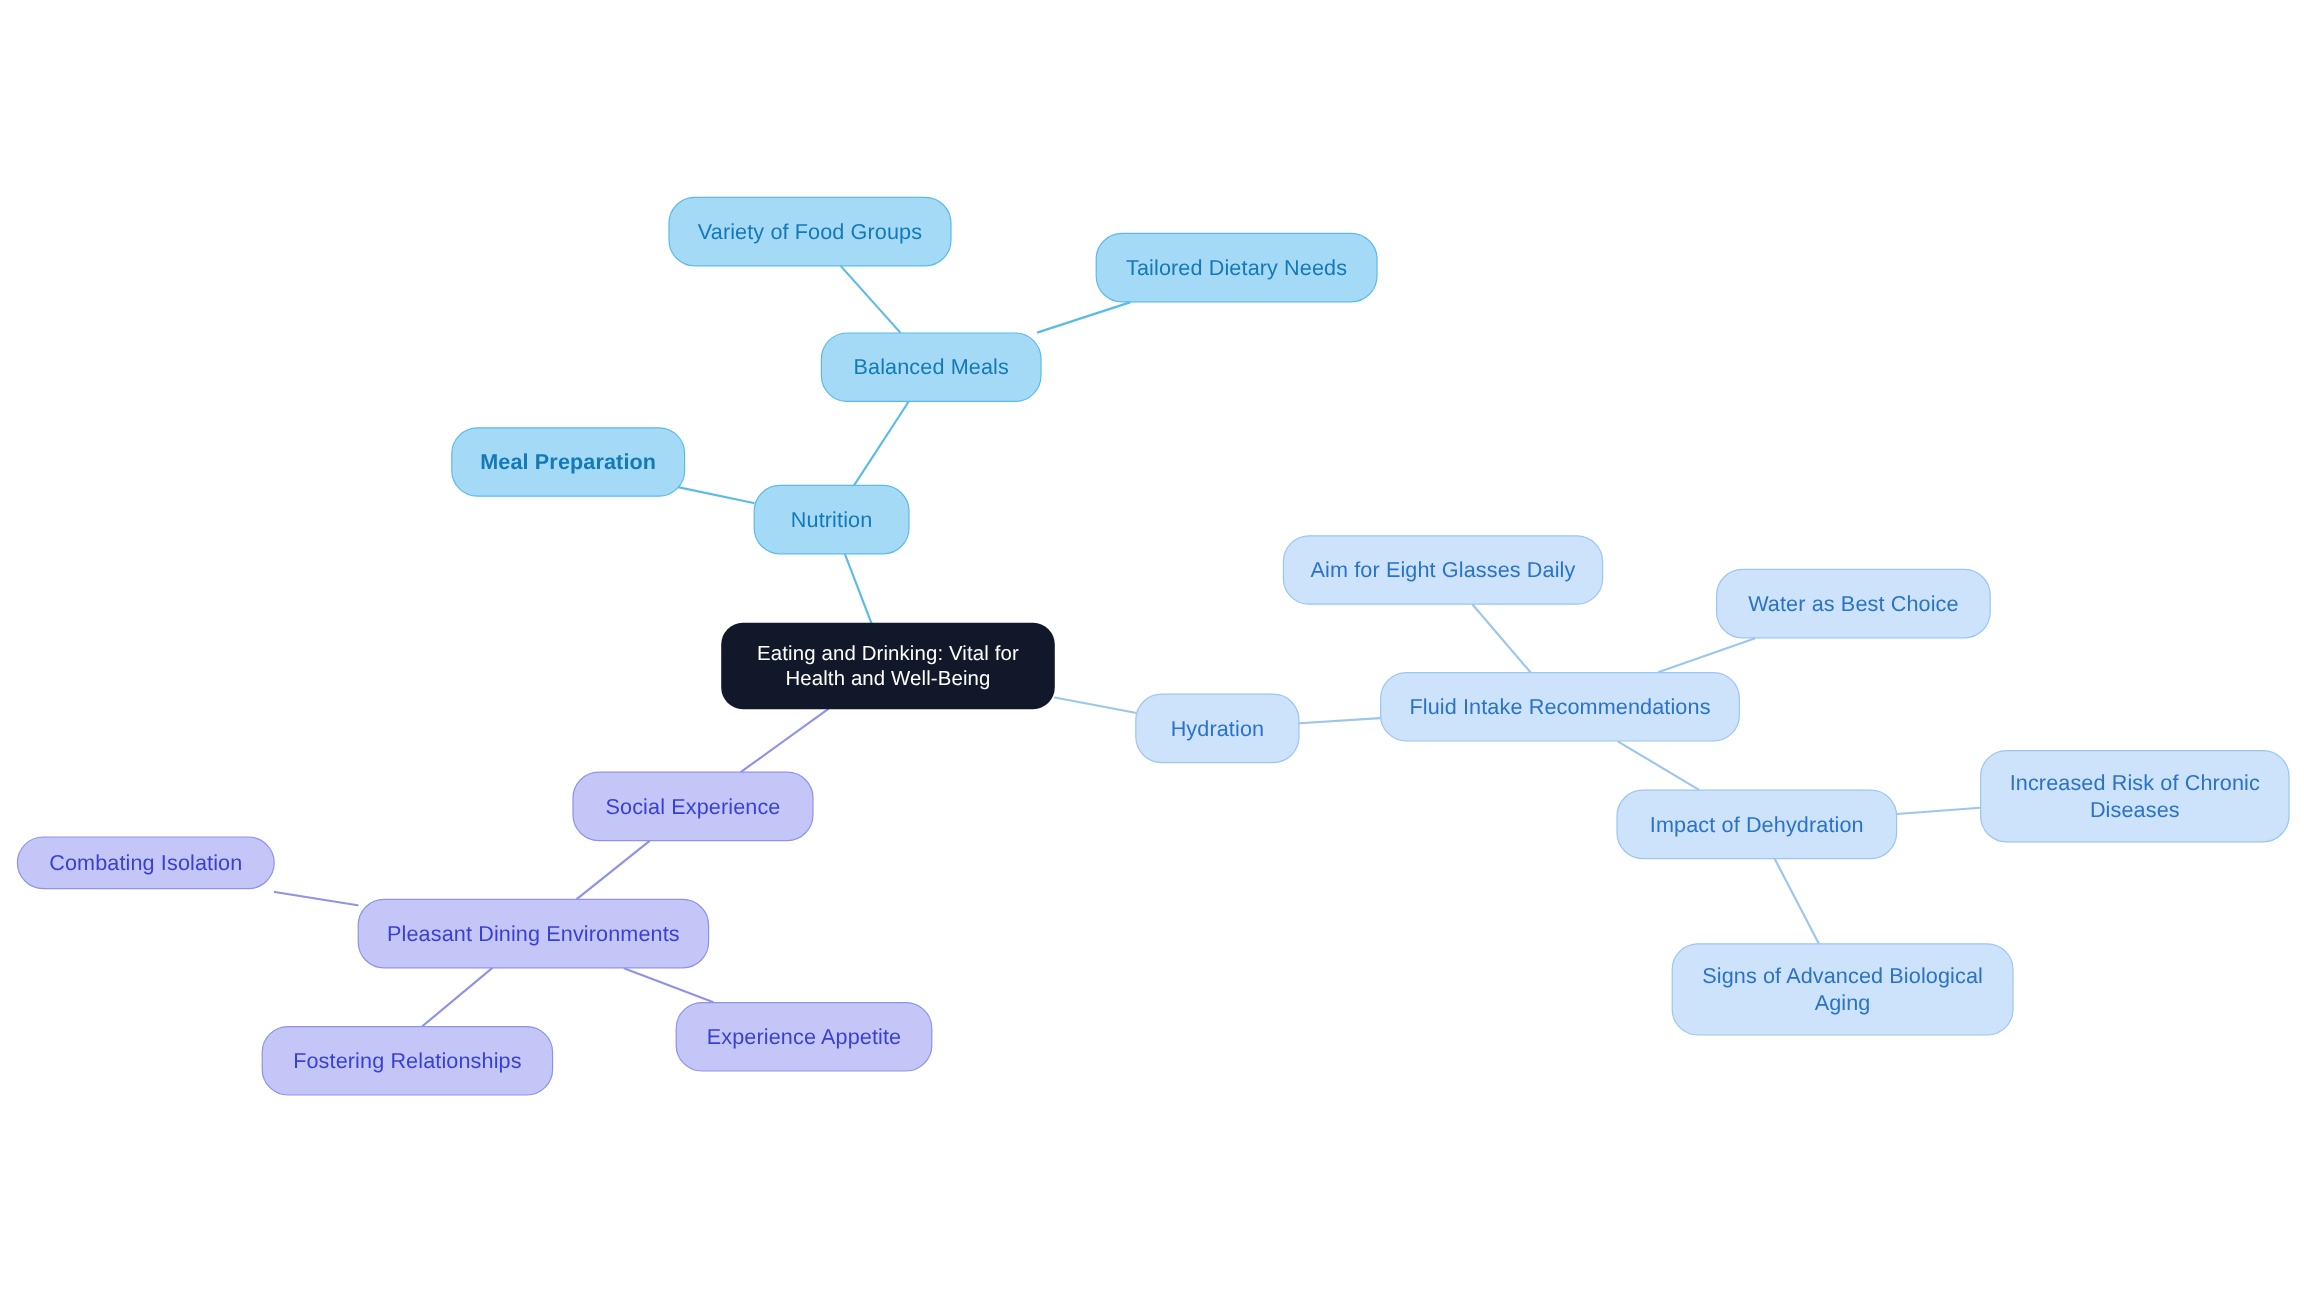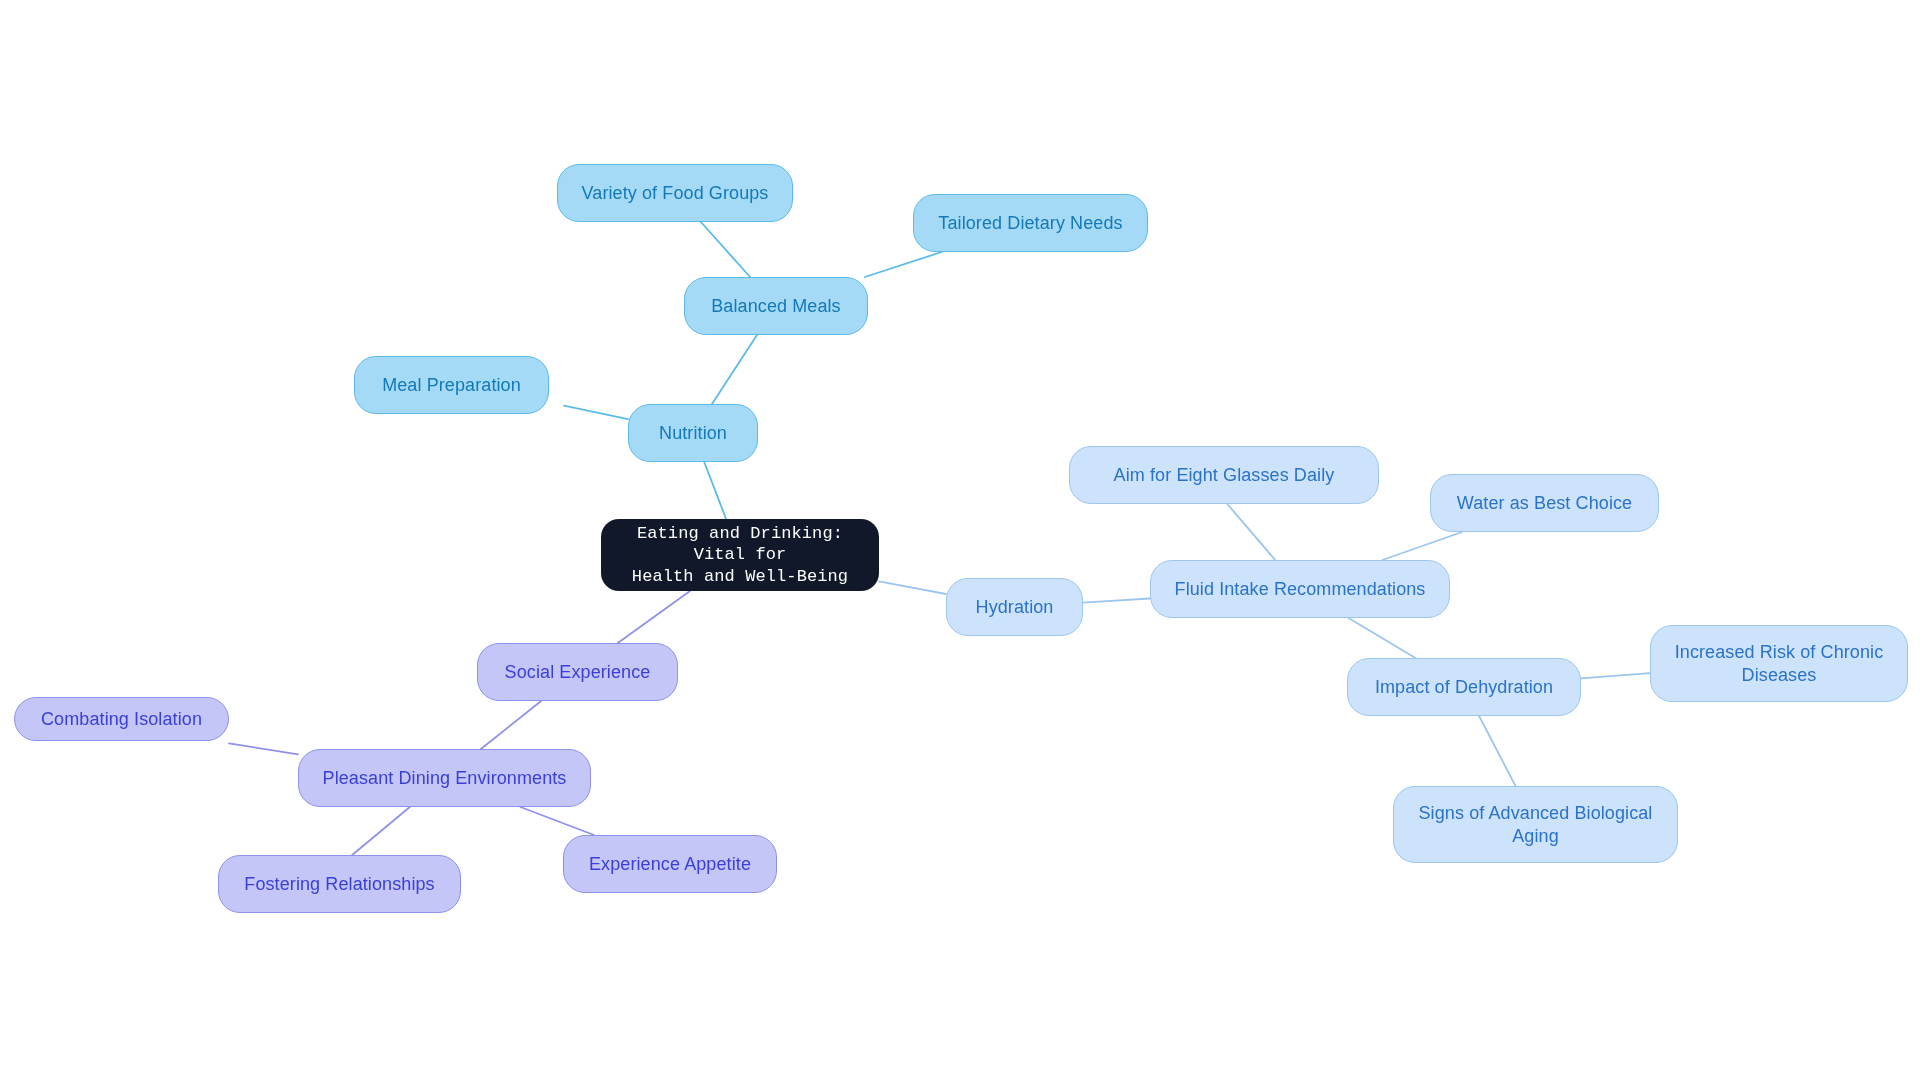--- a/index.html
+++ b/index.html
@@ -38,21 +38,20 @@
     border-radius: 22px;
     line-height: 1.25;
     letter-spacing: 0.1px;
     padding: 4px 14px;
     white-space: pre-line;
   }
   .node.root {
     border-radius: 18px;
     font-size: 17px;
     border-width: 0;
-    font-family: Liberation Mono, monospace;
   }
   .node-label {
     display: block;
     width: 100%;
   }
 </style>
 </head>
 <body>
 
 <div id="mindmap-canvas">
@@ -75,24 +74,24 @@
       <line x1="409.8" y1="807.0" x2="352.2" y2="855.0" stroke="#8f92ea" stroke-width="1.8" stroke-linecap="round" fill="none"></line>
       <line x1="520.5" y1="807.0" x2="594.0" y2="835.0" stroke="#8f92ea" stroke-width="1.8" stroke-linecap="round" fill="none"></line>
     </svg>
   <div id="node-layer">
       <div class="node root" style="left: 601px; top: 519px; width: 278px; height: 72px; background: rgb(17, 24, 42); border-color: rgb(17, 24, 42); color: rgb(255, 255, 255); font-size: 17px;"><span class="node-label">Eating and Drinking: Vital for
 Health and Well-Being</span></div>
       <div class="node" style="left: 628px; top: 404px; width: 130px; height: 58px; background: rgb(165, 218, 247); border-color: rgb(91, 187, 232); color: rgb(19, 121, 184); font-size: 18px;"><span class="node-label">Nutrition</span></div>
       <div class="node" style="left: 684px; top: 277px; width: 184px; height: 58px; background: rgb(165, 218, 247); border-color: rgb(91, 187, 232); color: rgb(19, 121, 184); font-size: 18px;"><span class="node-label">Balanced Meals</span></div>
       <div class="node" style="left: 557px; top: 164px; width: 236px; height: 58px; background: rgb(165, 218, 247); border-color: rgb(91, 187, 232); color: rgb(19, 121, 184); font-size: 18px;"><span class="node-label">Variety of Food Groups</span></div>
       <div class="node" style="left: 913px; top: 194px; width: 235px; height: 58px; background: rgb(165, 218, 247); border-color: rgb(91, 187, 232); color: rgb(19, 121, 184); font-size: 18px;"><span class="node-label">Tailored Dietary Needs</span></div>
-      <div class="node" style="left: 354px; top: 356px; width: 195px; height: 58px; background: rgb(165, 218, 247); border-color: rgb(91, 187, 232); color: rgb(19, 121, 184); font-size: 18px;"><span class="node-label">Meal Preparation</span></div>
+      <div class="node" style="left: 376px; top: 356px; width: 195px; height: 58px; background: rgb(165, 218, 247); border-color: rgb(91, 187, 232); color: rgb(19, 121, 184); font-size: 18px; font-weight: bold;"><span class="node-label">Meal Preparation</span></div>
       <div class="node" style="left: 946px; top: 578px; width: 137px; height: 58px; background: rgb(205, 226, 251); border-color: rgb(156, 198, 239); color: rgb(42, 115, 200); font-size: 18px;"><span class="node-label">Hydration</span></div>
       <div class="node" style="left: 1150px; top: 560px; width: 300px; height: 58px; background: rgb(205, 226, 251); border-color: rgb(156, 198, 239); color: rgb(42, 115, 200); font-size: 18px;"><span class="node-label">Fluid Intake Recommendations</span></div>
-      <div class="node" style="left: 1069px; top: 446px; width: 310px; height: 58px; background: rgb(205, 226, 251); border-color: rgb(156, 198, 239); color: rgb(42, 115, 200); font-size: 18px;"><span class="node-label">Aim for Eight Glasses Daily</span></div>
+      <div class="node" style="left: 1069px; top: 446px; width: 267px; height: 58px; background: rgb(205, 226, 251); border-color: rgb(156, 198, 239); color: rgb(42, 115, 200); font-size: 18px;"><span class="node-label">Aim for Eight Glasses Daily</span></div>
       <div class="node" style="left: 1430px; top: 474px; width: 229px; height: 58px; background: rgb(205, 226, 251); border-color: rgb(156, 198, 239); color: rgb(42, 115, 200); font-size: 18px;"><span class="node-label">Water as Best Choice</span></div>
       <div class="node" style="left: 1347px; top: 658px; width: 234px; height: 58px; background: rgb(205, 226, 251); border-color: rgb(156, 198, 239); color: rgb(42, 115, 200); font-size: 18px; justify-content: center;"><span class="node-label">Impact of Dehydration</span></div>
       <div class="node" style="left: 1650px; top: 625px; width: 258px; height: 77px; background: rgb(205, 226, 251); border-color: rgb(156, 198, 239); color: rgb(42, 115, 200); font-size: 18px;"><span class="node-label">Increased Risk of Chronic
 Diseases</span></div>
       <div class="node" style="left: 1393px; top: 786px; width: 285px; height: 77px; background: rgb(205, 226, 251); border-color: rgb(156, 198, 239); color: rgb(42, 115, 200); font-size: 18px;"><span class="node-label">Signs of Advanced Biological
 Aging</span></div>
       <div class="node" style="left: 477px; top: 643px; width: 201px; height: 58px; background: rgb(196, 198, 248); border-color: rgb(143, 146, 234); color: rgb(58, 63, 214); font-size: 18px;"><span class="node-label">Social Experience</span></div>
       <div class="node" style="left: 298px; top: 749px; width: 293px; height: 58px; background: rgb(196, 198, 248); border-color: rgb(143, 146, 234); color: rgb(58, 63, 214); font-size: 18px;"><span class="node-label">Pleasant Dining Environments</span></div>
       <div class="node" style="left: 14px; top: 697px; width: 215px; height: 44px; background: rgb(196, 198, 248); border-color: rgb(143, 146, 234); color: rgb(58, 63, 214); font-size: 18px;"><span class="node-label">Combating Isolation</span></div>
       <div class="node" style="left: 196px; top: 855px; width: 243px; height: 58px; background: rgb(196, 198, 248); border-color: rgb(143, 146, 234); color: rgb(58, 63, 214); font-size: 18px; margin-left: 22px;"><span class="node-label">Fostering Relationships</span></div>

